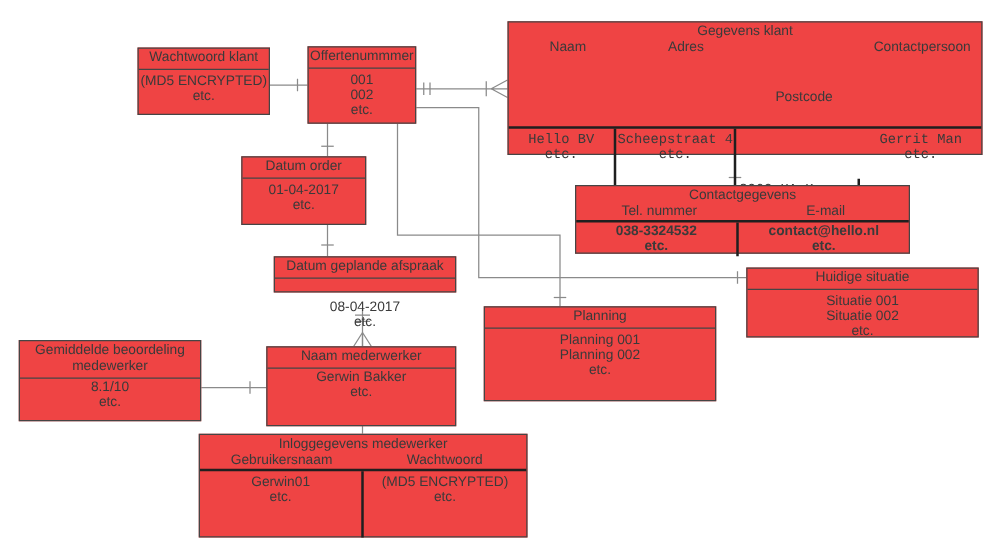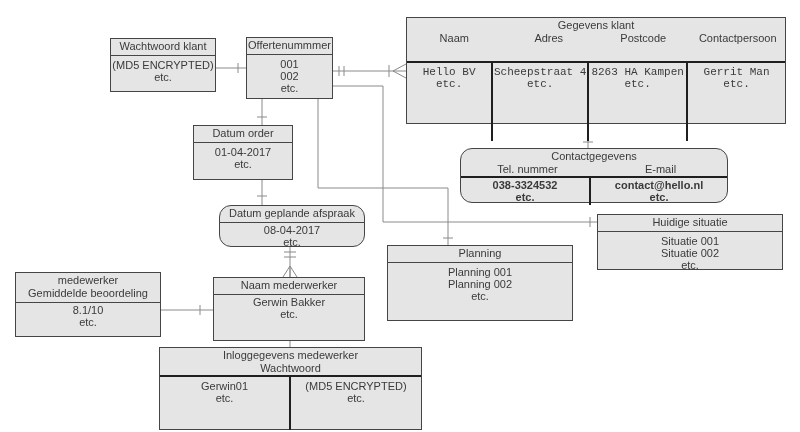--- a/index.html
+++ b/index.html
@@ -3,31 +3,31 @@
 <meta charset="utf-8">
 <style>
   html,body{margin:0;padding:0;background:#fff;}
   .canvas{
     position:relative;width:800px;height:432px;overflow:hidden;
     background:var(--background,#fff);
     font-family:"Liberation Sans",sans-serif;
     font-size:11px;color:var(--text,#3a3a3a);
   }
   .lines{position:absolute;left:0;top:0;width:800px;height:432px;color:var(--line,#8a8a8a);}
-  .ebox{position:absolute;border:1px solid var(--box_border,#454545);background:#e5e5e5;text-align:center;box-sizing:border-box;}
+  .ebox{position:absolute;border:1px solid var(--box_border,#454545);background:#ef4444;text-align:center;box-sizing:border-box;}
   .hdr{border-bottom:1px solid var(--box_border,#454545);line-height:13px;padding:1px 1px 2px;}
   .hdr.noline{border-bottom:none;padding-bottom:0;}
   .body{padding-top:3px;line-height:12px;}
   .cols{display:flex;line-height:13px;padding-bottom:16px;}
   .cols>div{flex:1;}
   .cells{display:flex;border-top:2px solid var(--cell_border,#1f1f1f);}
   .cell{box-sizing:border-box;border-right:2px solid var(--cell_border,#1f1f1f);padding-top:3px;line-height:12px;}
   .cell:last-child{border-right:none;}
   
-  .gk-c0{flex:86;} .gk-c1{flex:96;} .gk-c2{flex:99;} .gk-c3{flex:99;}
+  .gk-c0{flex:86;} .gk-c1{flex:96;} .gk-c2{flex:99;margin-top:40px;} .gk-c3{flex:99;}
   
   .cg-c0{flex:130;} .cg-c1{flex:138;}
   
   .il-c0{flex:131;} .il-c1{flex:132;}
 </style>
 </head>
 <body>
 
 <div class="canvas">
 
@@ -123,29 +123,29 @@
   </div>
 
   <div class="ebox" style="left:193px;top:125px;width:100px;height:55px;">
     <div class="hdr">Datum order</div>
     <div class="body">
       <div>01-04-2017</div>
       <div>etc.</div>
     </div>
   </div>
 
-  <div class="ebox" style="left:219px;top:205px;width:146px;height:42px;border-radius:12px;">
+  <div class="ebox" style="left:219px;top:205px;width:146px;height:29px;">
     <div class="hdr">Datum geplande afspraak</div>
-    <div class="body" style="padding-top:1px;">
+    <div class="body" style="padding-top:1px;margin-top:16px;">
       <div>08-04-2017</div>
       <div>etc.</div>
     </div>
   </div>
 
-  <div class="ebox" style="left:460px;top:148px;width:268px;height:55px;border-radius:12px;">
+  <div class="ebox" style="left:460px;top:148px;width:268px;height:55px;">
     <div class="hdr noline">Contactgegevens</div>
     <div class="cols" style="padding-bottom:0;">
       <div class="cg-c0">Tel. nummer</div>
       <div class="cg-c1">E-mail</div>
     </div>
     <div class="cells" style="height:27px;font-weight:bold;">
       <div class="cell cg-c0" style="padding-top:1px;">
         <div>038-3324532</div>
         <div>etc.</div>
       </div>
@@ -169,40 +169,41 @@
     <div class="hdr">Planning</div>
     <div class="body">
       <div>Planning 001</div>
       <div>Planning 002</div>
       <div>etc.</div>
     </div>
   </div>
 
   <div class="ebox" style="left:15px;top:272px;width:146px;height:65px;">
     <div class="hdr">
+      <div>Gemiddelde beoordeling</div>
       <div>medewerker</div>
-      <div>Gemiddelde beoordeling</div>
     </div>
     <div class="body" style="padding-top:1px;">
       <div>8.1/10</div>
       <div>etc.</div>
     </div>
   </div>
 
   <div class="ebox" style="left:213px;top:277px;width:152px;height:64px;">
     <div class="hdr">Naam mederwerker</div>
     <div class="body" style="padding-top:1px;">
       <div>Gerwin Bakker</div>
       <div>etc.</div>
     </div>
   </div>
 
   <div class="ebox" style="left:159px;top:347px;width:263px;height:83px;">
     <div class="hdr noline">Inloggegevens medewerker</div>
     <div class="cols" style="padding-bottom:0;">
+      <div class="il-c0">Gebruikersnaam</div>
       <div class="il-c1">Wachtwoord</div>
     </div>
     <div class="cells" style="height:53px;">
       <div class="cell il-c0">
         <div>Gerwin01</div>
         <div>etc.</div>
       </div>
       <div class="cell il-c1">
         <div>(MD5 ENCRYPTED)</div>
         <div>etc.</div>

